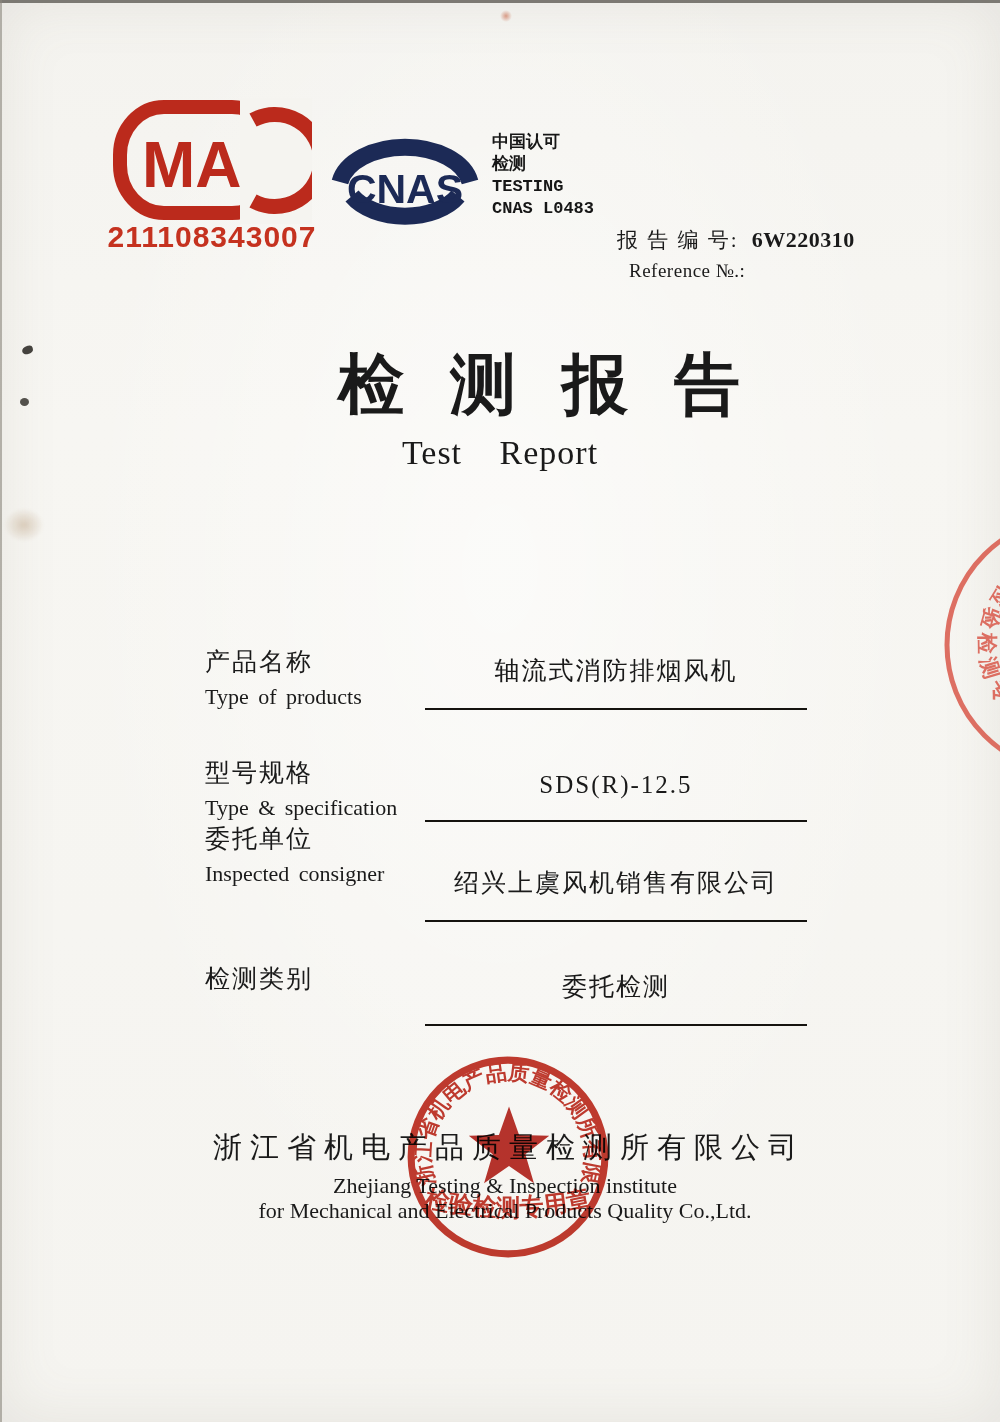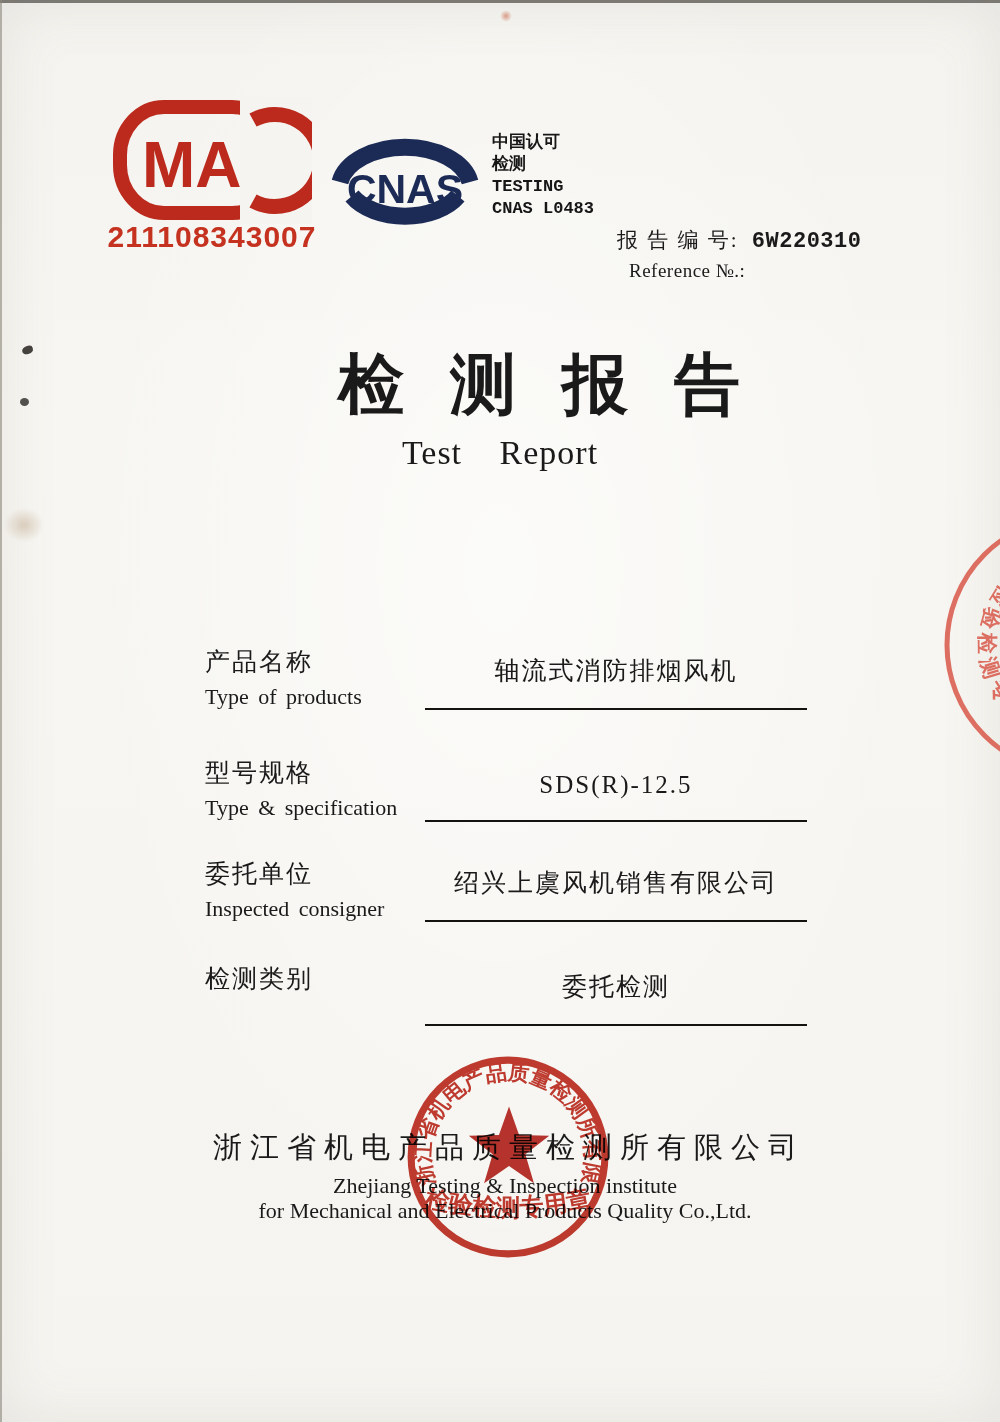--- a/index.html
+++ b/index.html
@@ -29,21 +29,21 @@
   .cma-number{position:absolute;left:106px;top:220px;width:212px;text-align:center;
     font-family:"Liberation Sans","DejaVu Sans",sans-serif;font-weight:bold;
     font-size:30px;letter-spacing:1px;color:#c5321f;}
   .cnas{position:absolute;left:330px;top:136px;width:150px;height:104px;}
   .cnas-text{position:absolute;left:492px;top:132px;
     font-family:Liberation Mono, monospace;font-weight:bold;
     font-size:17px;line-height:22px;color:#161616;}
 
   .report-no{position:absolute;left:617px;top:226px;font-size:21px;white-space:nowrap;}
   .report-no .lab{letter-spacing:2px;}
-  .report-no .val{font-family:Liberation Mono, monospace;font-weight:bold;font-size:22px;margin-left:8px;letter-spacing:.5px;}
+  .report-no .val{font-family:Liberation Serif, serif;font-weight:bold;font-size:22px;margin-left:8px;letter-spacing:.5px;}
   .reference{position:absolute;left:629px;top:260px;font-size:19px;letter-spacing:.5px;}
 
   
   .title-cn{position:absolute;left:0;top:340px;width:1000px;text-align:center;
     font-size:66px;font-weight:600;letter-spacing:46px;text-indent:46px;white-space:nowrap;padding-left:39px;}
   .title-en{position:absolute;left:0;top:434px;width:1000px;text-align:center;
     font-size:34px;word-spacing:28px;letter-spacing:1px;}
 
   
   .side-stamp{position:absolute;left:915px;top:505px;width:85px;height:270px;overflow:hidden;opacity:.85;}
@@ -51,21 +51,21 @@
   
   .flabel{position:absolute;left:205px;width:308px;text-align:left;}
   .flabel .cn{font-size:25px;letter-spacing:2px;line-height:36px;}
   .flabel .en{font-size:22px;line-height:34px;word-spacing:4px;}
   .fvalue{position:absolute;left:425px;width:382px;height:58px;
     display:flex;align-items:flex-end;justify-content:center;
     border-bottom:2px solid #15130f;padding-bottom:21px;box-sizing:border-box;
     font-size:25px;letter-spacing:2px;}
   .f1l{top:644px;} .f1v{top:652px;}
   .f2l{top:755px;} .f2v{top:764px;}
-  .f3l{top:856px;} .f3v{top:864px;}
+  .f3l{top:821px;} .f3v{top:864px;}
   .f4l{top:961px;} .f4v{top:968px;}
 
   
   .company-cn{position:absolute;left:0;top:1128px;width:1010px;text-align:center;
     font-size:29px;letter-spacing:8px;text-indent:8px;white-space:nowrap;}
   .company-en1{position:absolute;left:0;top:1173px;width:1010px;text-align:center;font-size:22px;}
   .company-en2{position:absolute;left:0;top:1198px;width:1010px;text-align:center;font-size:22px;}
 
   .seal{position:absolute;left:396px;top:1044px;width:224px;height:224px;
     mix-blend-mode:multiply;opacity:.92;}

